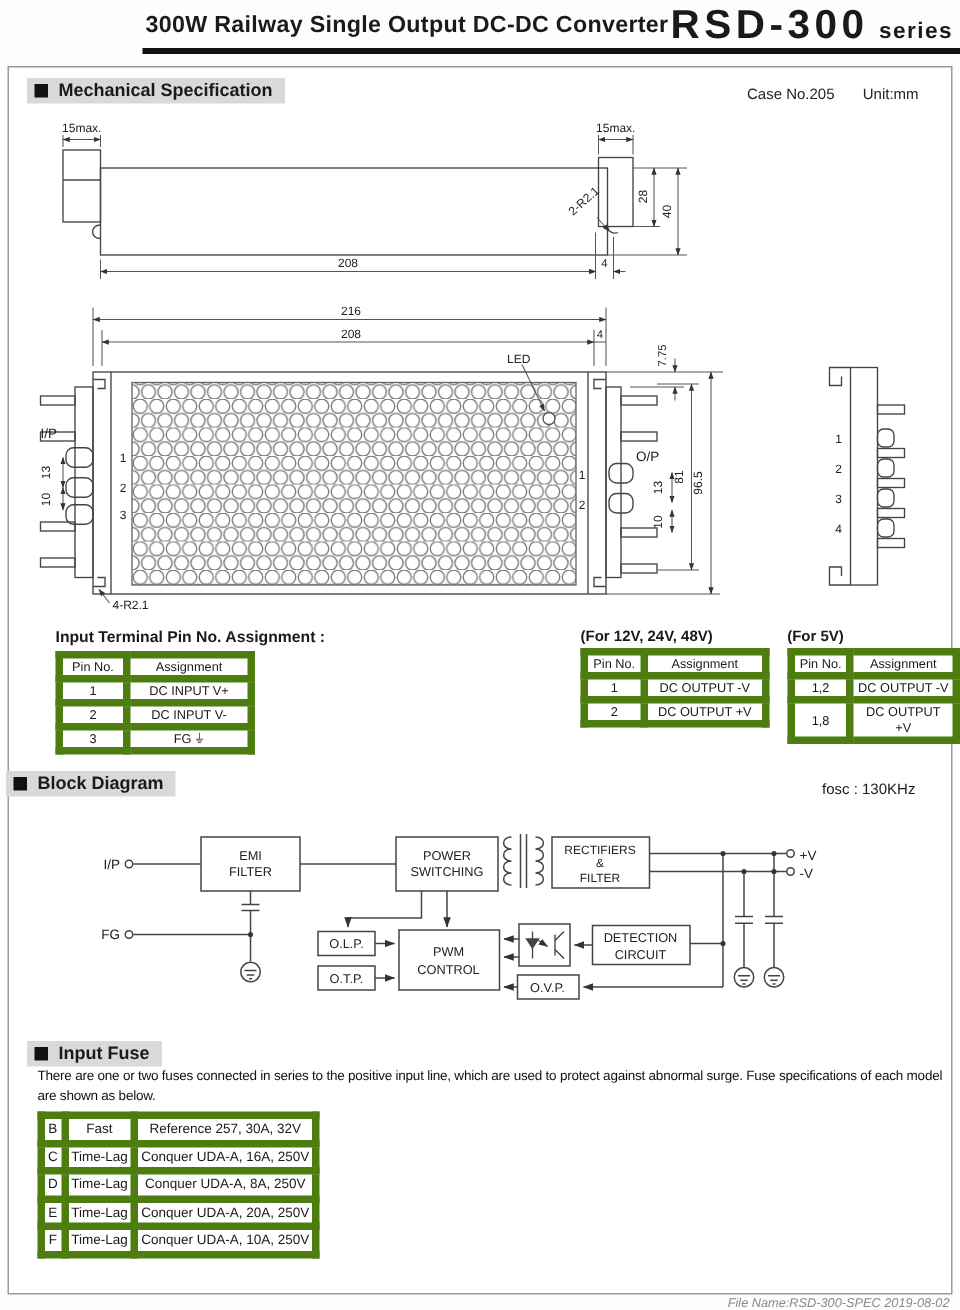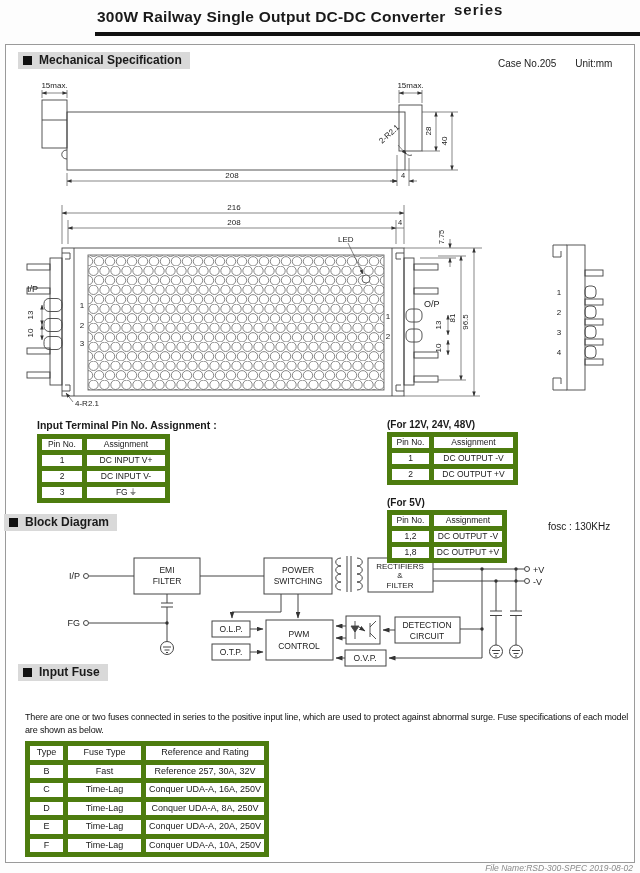--- a/index.html
+++ b/index.html
@@ -32,38 +32,39 @@
   .footer-text{left:330px;top:863px;width:303px;text-align:right;font-size:8.5px;font-style:italic;color:#8a8a8a;white-space:nowrap;}
   svg text{font-family:"Liberation Sans",sans-serif;fill:#222;stroke:none;}
 </style>
 </head>
 <body>
 
 <div class="abs frame"></div>
 
 <div class="abs doc-title">300W Railway Single Output DC-DC Converter</div>
 <div class="abs series-wrap">
+  <span class="series-name">RSD-300</span>
   <span class="series-suffix">series</span>
 </div>
 <div class="abs head-rule"></div>
 
 <div class="abs sec" style="left:18px;top:52px;">
   <span class="bullet"></span>
   <span>Mechanical Specification</span>
 </div>
 <div class="abs case-info">
   <span>Case No.205</span>
   <span>Unit:mm</span>
 </div>
 <div class="abs sec" style="left:4px;top:514px;">
   <span class="bullet"></span>
   <span>Block Diagram</span>
 </div>
 <div class="abs fosc">fosc : 130KHz</div>
-<div class="abs sec" style="left:18px;top:664px;">
+<div class="abs sec" style="left:18px;top:694px;">
   <span class="bullet"></span>
   <span>Input Fuse</span>
 </div>
 
 <svg class="abs" style="left:0;top:0;" width="640" height="873" viewBox="0 0 640 873">
   <defs>
     <marker id="ae" markerWidth="7" markerHeight="5" refX="6.5" refY="2.5" orient="auto">
       <path d="M0,0 L7,2.5 L0,5 z" fill="#333"></path>
     </marker>
     <marker id="as" markerWidth="7" markerHeight="5" refX="0.5" refY="2.5" orient="auto">
@@ -339,21 +340,21 @@
     </tr>
     <tr>
       <td>3</td>
       <td>FG ⏚</td>
     </tr>
   </tbody>
     </table>
 </div>
 
 <div class="abs" style="left:387px;top:419px;">
-  <div style="display:flex;gap:12px;flex-direction:column;">
+  <div style="display:flex;gap:12px;">
     <div>
       <div class="grp-label">(For 12V, 24V, 48V)</div>
       <table class="pin-tbl">
         <tbody>
             <tr>
           <th style="width:33px;">Pin No.</th>
           <th style="width:75px;">Assignment</th>
         </tr>
         <tr>
           <td>1</td>
@@ -385,25 +386,20 @@
       </tbody>
         </table>
     </div>
   </div>
 </div>
 
 <div class="abs fuse-para">There are one or two fuses connected in series to the positive input line, which are used to protect against abnormal surge. Fuse specifications of each model are shown as below.</div>
 <div class="abs" style="left:25px;top:741px;">
   <table class="fuse-tbl">
     <tbody>
-        <tr>
-      <th style="width:29px;">Type</th>
-      <th style="width:69px;">Fuse Type</th>
-      <th style="width:114px;">Reference and Rating</th>
-    </tr>
     <tr>
       <td>B</td>
       <td>Fast</td>
       <td>Reference 257, 30A, 32V</td>
     </tr>
     <tr>
       <td>C</td>
       <td>Time-Lag</td>
       <td>Conquer UDA-A, 16A, 250V</td>
     </tr>

